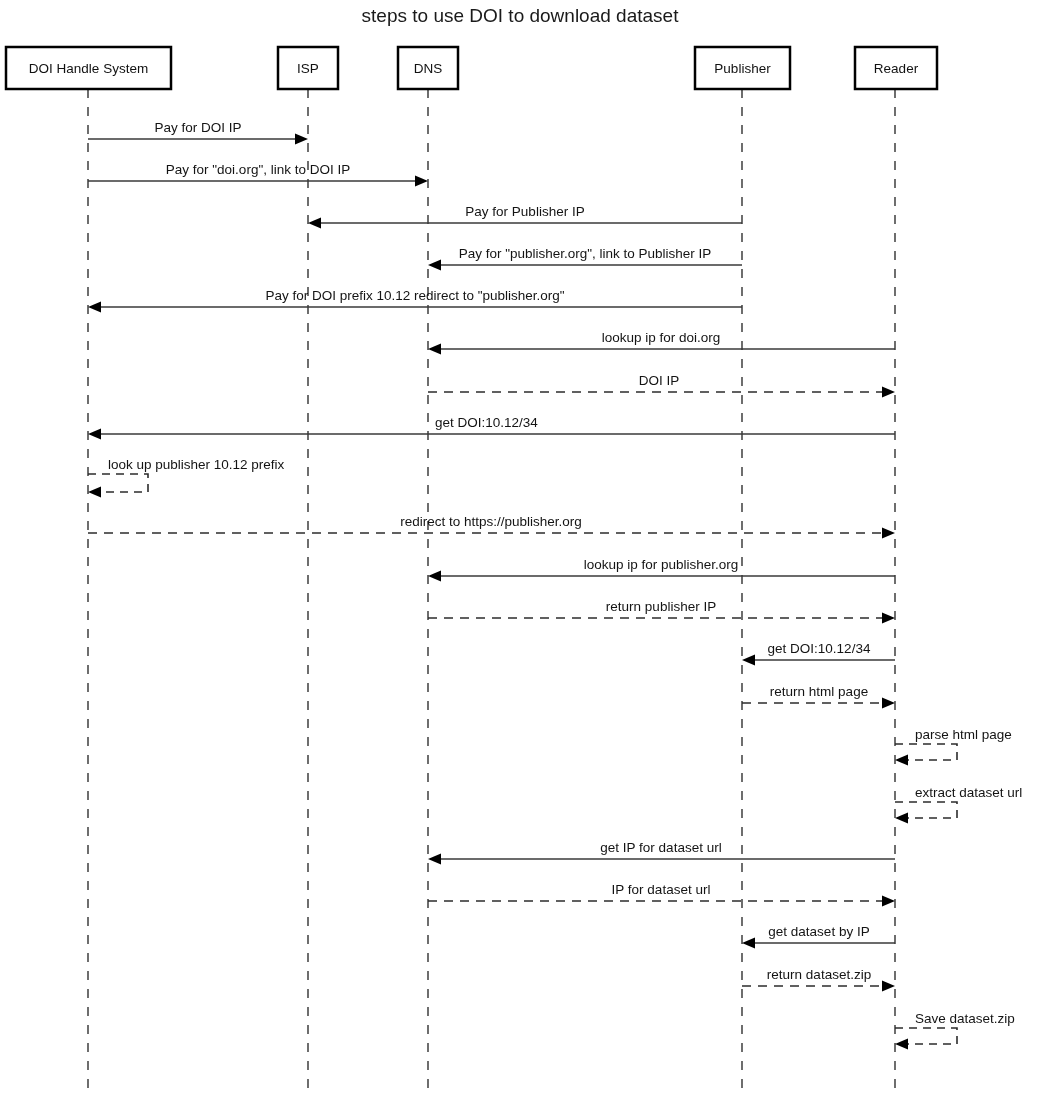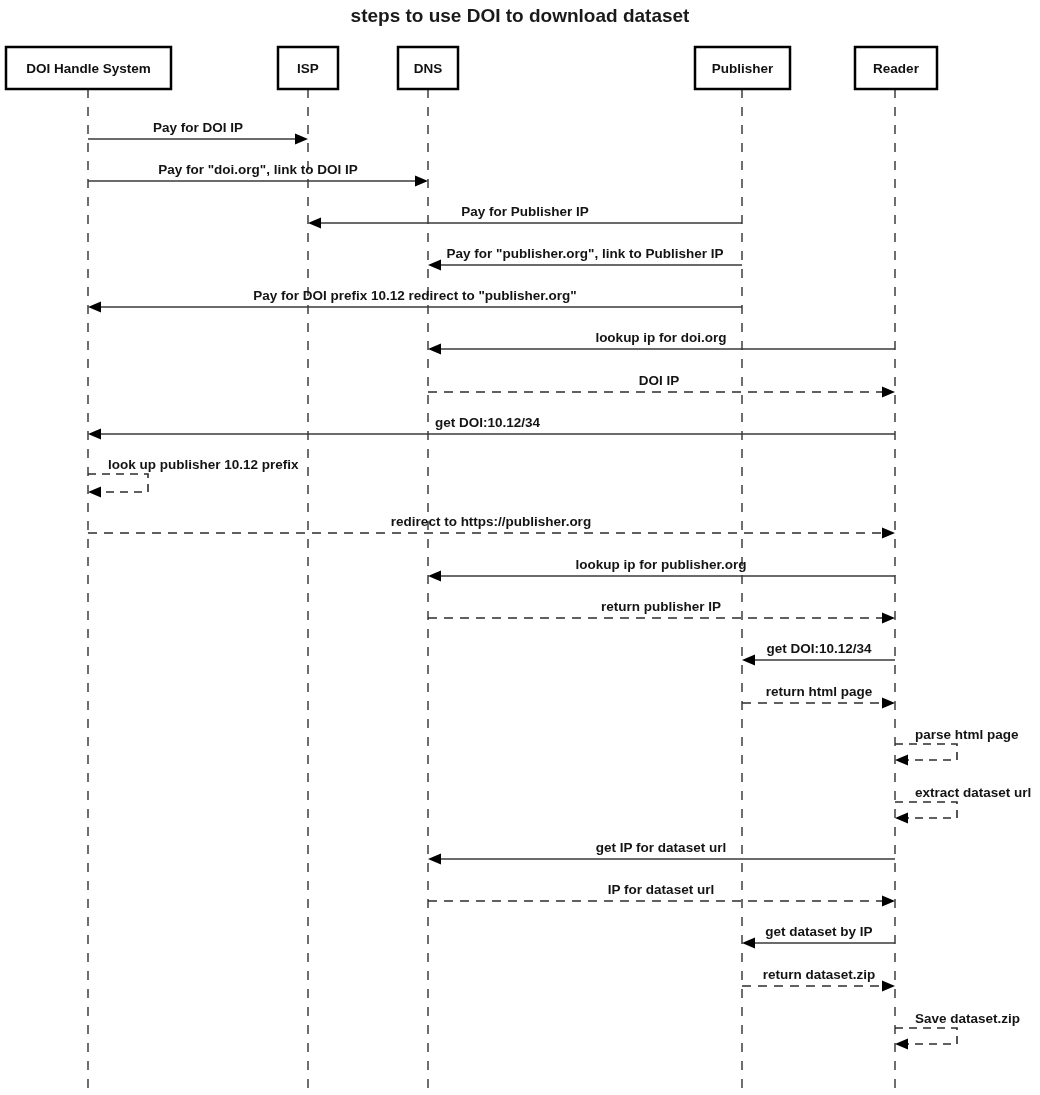--- a/index.html
+++ b/index.html
@@ -10,21 +10,20 @@
   body {
     font-family: "Liberation Sans", sans-serif;
     color: #1a1a1a;
   }
   #diagram-root {
     position: relative;
     width: 1040px;
     height: 1095px;
     overflow: hidden;
     background: #ffffff;
-    font-weight: bold;
   }
   #seq-svg {
     position: absolute;
     left: 0;
     top: 0;
     width: 1040px;
     height: 1095px;
     display: block;
   }
   .diagram-title {

